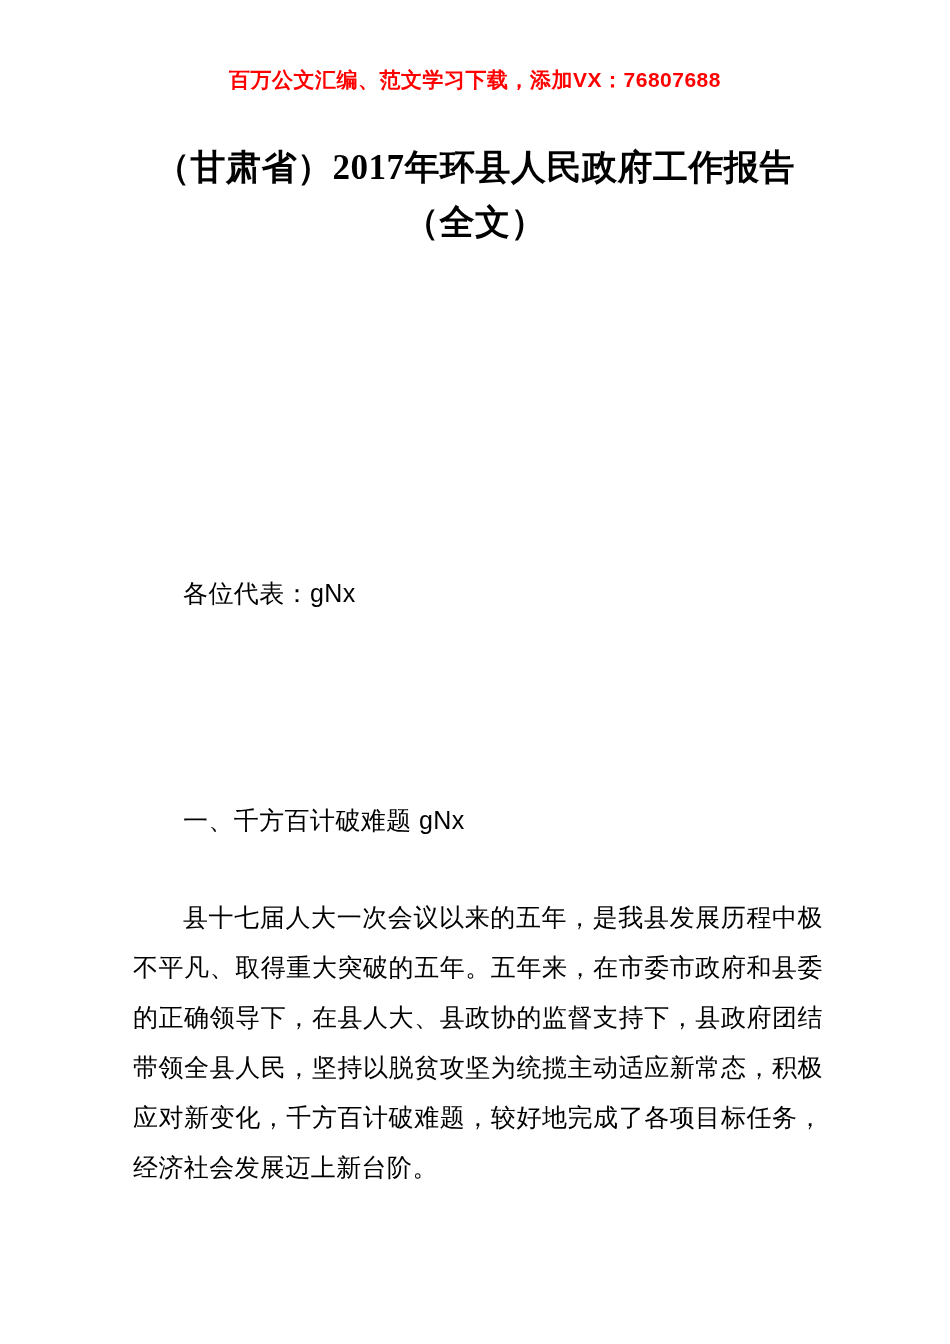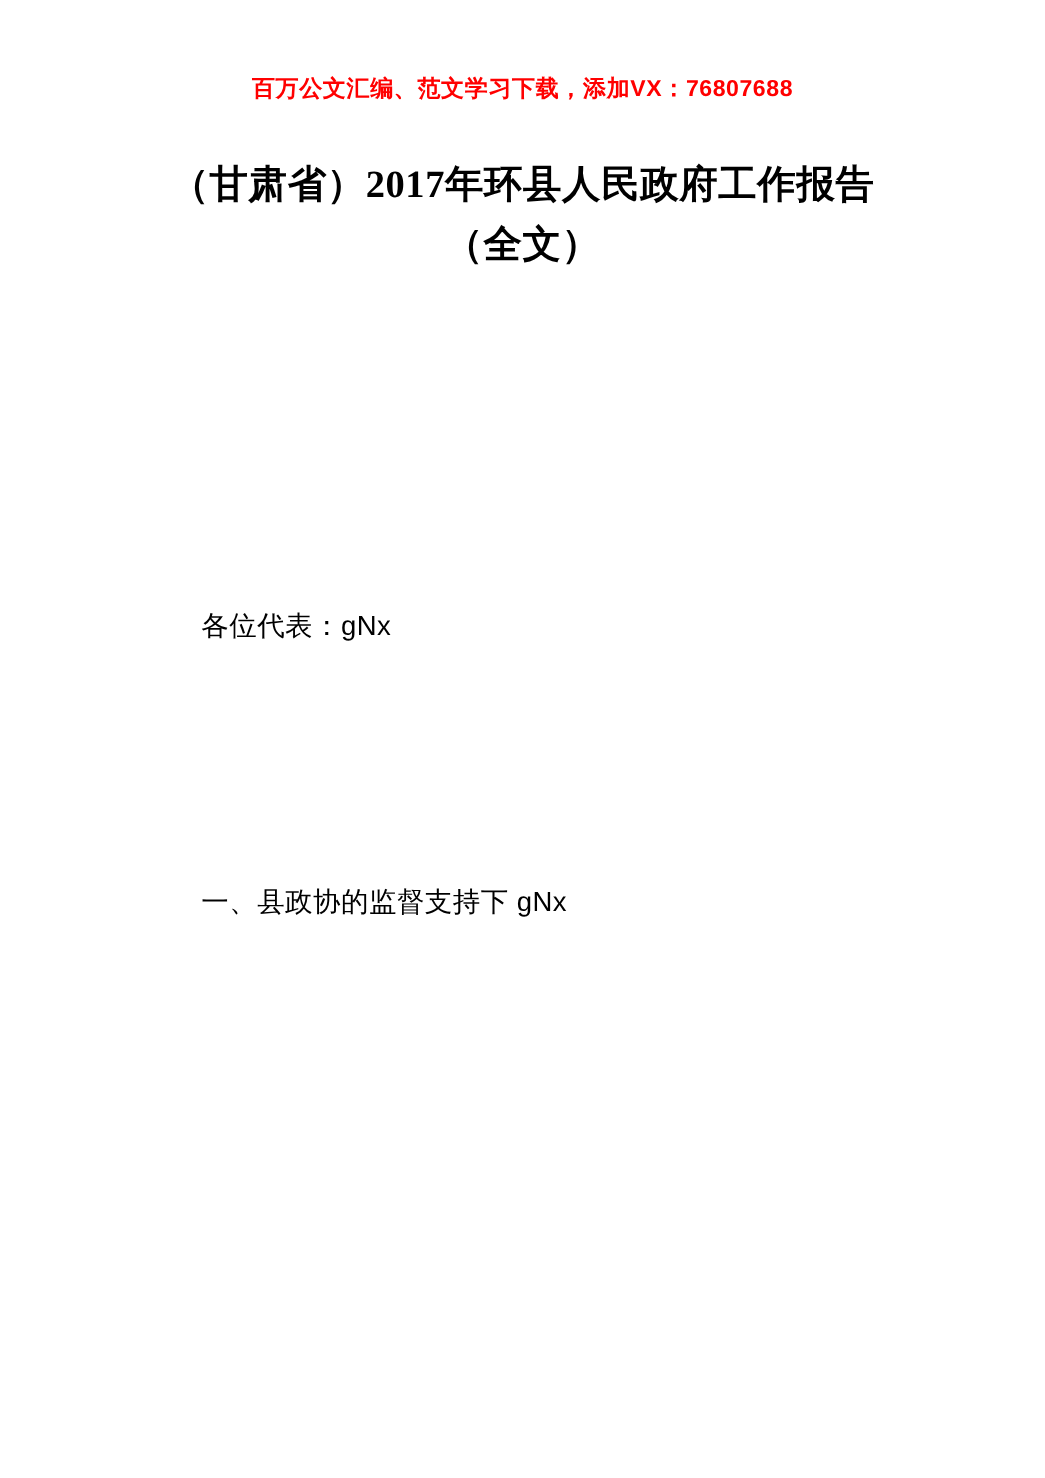--- a/index.html
+++ b/index.html
@@ -56,21 +56,21 @@
     font-size: 25px;
     line-height: 50px;
     text-align: justify;
     text-justify: inter-ideograph;
     letter-spacing: 0.4px;
     margin: 0;
   }
   .indent {
     text-indent: 2em;
   }
-  #greeting { top: 544px; }
+  #greeting { top: 568px; }
   #intro    { top: 645px; }
   #section1 { top: 795px; }
   #body1    { top: 892px; }
 </style>
 </head>
 <body>
 
 <div class="page">
 
   <div class="watermark">百万公文汇编、范文学习下载，添加VX：76807688</div>
@@ -79,17 +79,20 @@
     <div>（甘肃省）2017年环县人民政府工作报告</div>
     <div>（全文）</div>
   </div>
 
   <div class="body-block" id="greeting">
     <p class="para indent">各位代表：gNx</p>
   </div>
 
 
   <div class="body-block" id="section1">
-    <p class="para indent">一、县政协的监督支持下 gNx</p>
+    <p class="para indent">一、千方百计破难题 gNx</p>
   </div>
 
+  <div class="body-block" id="body1">
+    <p class="para indent">县十七届人大一次会议以来的五年，是我县发展历程中极不平凡、取得重大突破的五年。五年来，在市委市政府和县委的正确领导下，在县人大、县政协的监督支持下，县政府团结带领全县人民，坚持以脱贫攻坚为统揽主动适应新常态，积极应对新变化，千方百计破难题，较好地完成了各项目标任务，经济社会发展迈上新台阶。</p>
+  </div>
 
 </div>
 
 </body></html>

